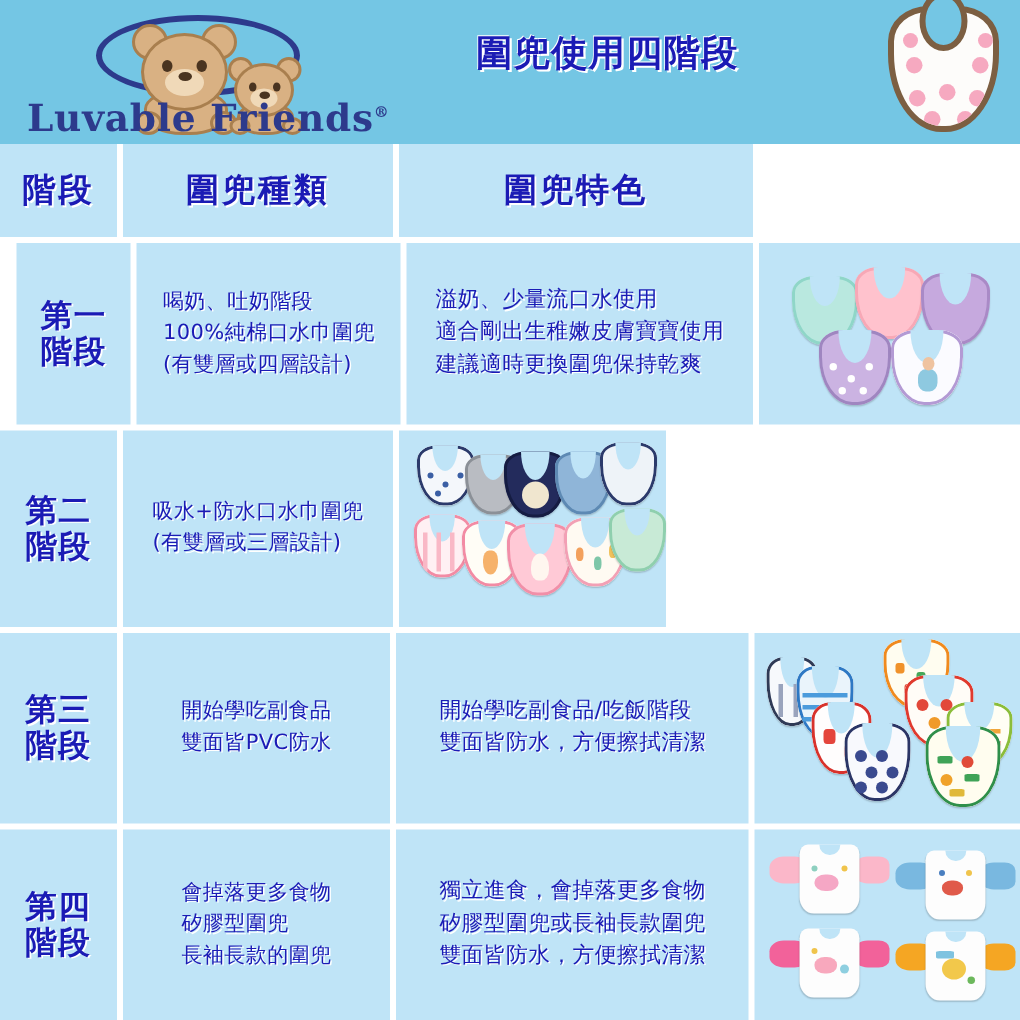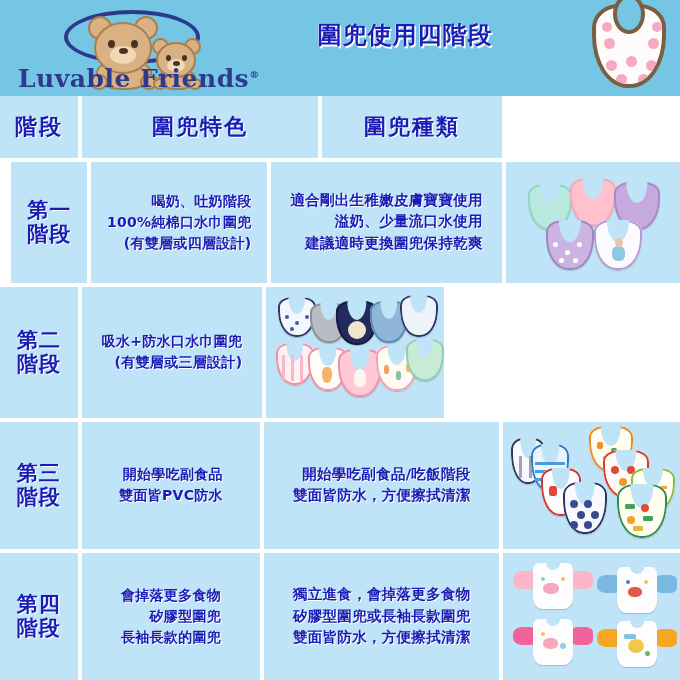--- a/index.html
+++ b/index.html
@@ -84,21 +84,21 @@
   .cell{background:#bfe4f7;display:flex;align-items:center;justify-content:center;box-sizing:border-box;}
   .c1{width:78px;}
   .c2{width:180px;}
   .c3{width:236px;}
   .c4{width:178px;}
 
   .hd-txt{font-size:22px;font-weight:900;color:#1b1bb5;letter-spacing:2px;
     text-shadow:1.2px 1.2px 0 #ffffff;}
   .stage-txt{font-size:21px;font-weight:900;color:#1b1bb5;line-height:1.15;text-align:center;letter-spacing:1px;
     text-shadow:1.2px 1.2px 0 #ffffff;}
-  .body-txt{font-size:14px;font-weight:700;color:#1b1bb5;line-height:1.5;text-align:right;
+  .body-txt{font-size:14px;font-weight:400;color:#1b1bb5;line-height:1.5;text-align:left;
     text-shadow:1px 1px 0 #ffffff;padding:0 4px;letter-spacing:.3px;}
   .body-txt.wide{font-size:14.5px;}
 
   
   .shelf{position:relative;width:100%;height:100%;}
   .bibart{position:absolute;background:#fff;border-radius:34% 34% 46% 46%/24% 24% 64% 64%;
     box-shadow:0 1px 1px rgba(0,0,0,.18);overflow:hidden;}
   .bibart .collar{position:absolute;left:50%;transform:translateX(-50%);top:-42%;
     width:46%;height:86%;border-radius:50%;background:#bfe4f7;}
   .bibart .trim{position:absolute;inset:0;border-radius:inherit;border:2px solid rgba(0,0,0,.08);box-sizing:border-box;}
@@ -166,46 +166,46 @@
       <div class="neck"></div>
     </div>
   </div>
 
   <div class="table">
 
     <div class="row head">
       <div class="cell c1">
           <span class="hd-txt">階段</span>
         </div>
+      <div class="cell c2">
+          <span class="hd-txt">圍兜種類</span>
+        </div>
       <div class="cell c3">
           <span class="hd-txt">圍兜特色</span>
-        </div>
-      <div class="cell c2">
-          <span class="hd-txt">圍兜種類</span>
         </div>
     </div>
 
     <div class="row r1">
       <div class="cell c1">
         <div class="stage-txt">
           <div>第一</div>
           <div>階段</div>
         </div>
       </div>
       <div class="cell c2">
         <div class="body-txt">
           <div>喝奶、吐奶階段</div>
           <div>100%純棉口水巾圍兜</div>
           <div>(有雙層或四層設計)</div>
         </div>
       </div>
       <div class="cell c3">
         <div class="body-txt wide">
+          <div>溢奶、少量流口水使用</div>
           <div>適合剛出生稚嫩皮膚寶寶使用</div>
-          <div>溢奶、少量流口水使用</div>
           <div>建議適時更換圍兜保持乾爽</div>
         </div>
       </div>
       <div class="cell c4">
         <div class="shelf">
           <div class="bibart" style="left:22px;top:22px;width:44px;height:46px;background:#b9e8df;">
               <div class="trim" style="border-color:#8fd6c8;"></div>
               <div class="collar"></div>
             </div>
           <div class="bibart" style="left:64px;top:16px;width:46px;height:48px;background:#ffc2cd;">

